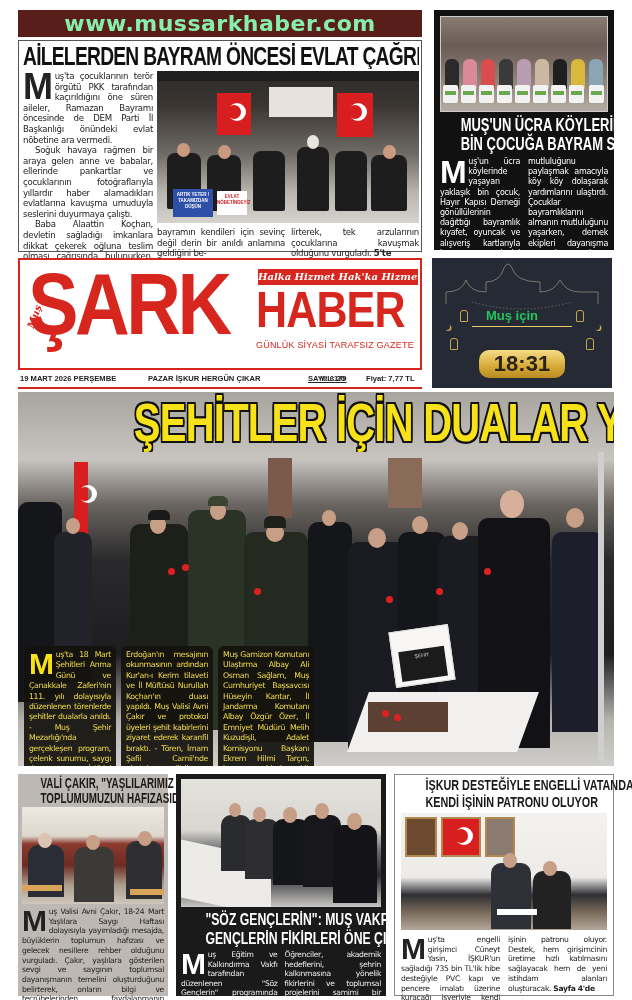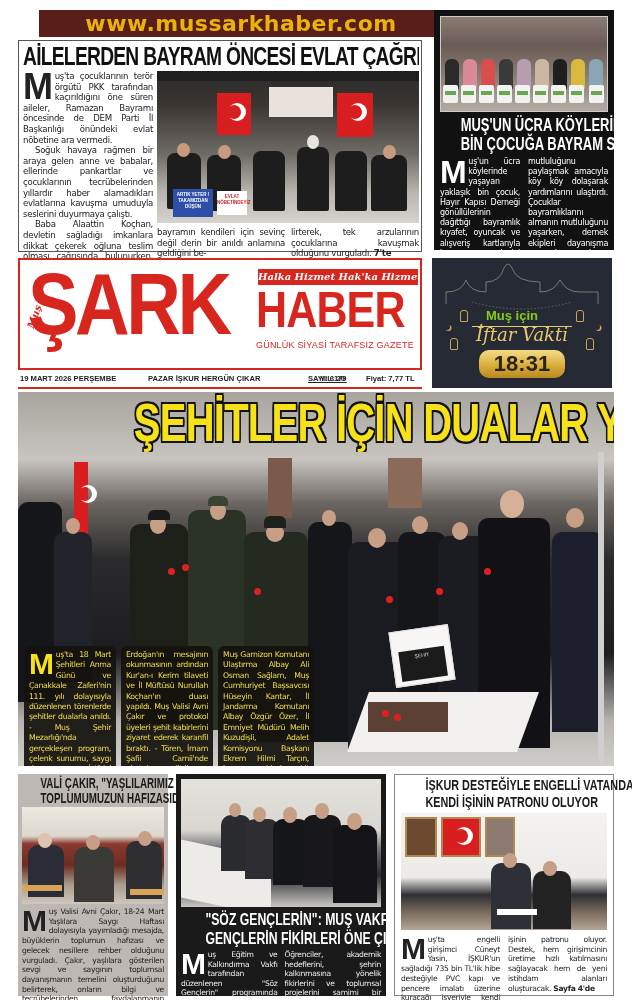--- a/index.html
+++ b/index.html
@@ -3,21 +3,21 @@
 <meta charset="utf-8">
 <style>
   * { box-sizing: border-box; margin: 0; padding: 0; }
   html, body { width: 632px; height: 1000px; background: #ffffff; overflow: hidden; }
   body { position: relative; font-family: "Liberation Sans", sans-serif; color: #111; }
 
   .abs { position: absolute; }
   .cond { font-family: "Liberation Sans", sans-serif; font-weight: bold; transform-origin: left top; display: inline-block; white-space: nowrap; }
 
   
-  #url-bar { left: 18px; top: 10px; width: 404px; height: 27px; background: #5a1e1a; color: #eab308; text-align: center; font-family: "DejaVu Sans", sans-serif; font-weight: bold; font-size: 22px; line-height: 27px; letter-spacing: 0.5px; margin-left: 21px; }
+  #url-bar { left: 18px; top: 10px; width: 404px; height: 27px; background: #5a1e1a; color: #86efac; text-align: center; font-family: "DejaVu Sans", sans-serif; font-weight: bold; font-size: 22px; line-height: 27px; letter-spacing: 0.5px; }
 
   
   #story1 { left: 18px; top: 40px; width: 404px; height: 212px; border: 1px solid #555; background: #fff; }
   #story1 .headline { position: absolute; left: 4px; top: 0px; height: 28px; width: 396px; overflow: hidden; }
   #story1 .headline span { font-size: 26px; letter-spacing: -1px; transform: scaleX(0.74); color: #111; font-weight: bold; }
   .body-text { font-size: 8.6px; line-height: 10.6px; color: #222; text-align: justify; font-family: "DejaVu Sans", sans-serif; letter-spacing: -0.3px; }
   .body-text p { text-indent: 12px; }
   .body-text p.first { text-indent: 0; }
   .dropcap { float: left; font-size: 36px; line-height: 30px; font-weight: bold; margin-right: 2px; margin-top: 1px; font-family: "Liberation Sans", sans-serif; }
   .photo { position: absolute; overflow: hidden; }
@@ -49,21 +49,21 @@
   .slogan { position:absolute; left: 238px; top: 9px; width: 160px; height: 16px; background: #d7261e; color:#fff; font-family: "DejaVu Serif", serif; font-style: italic; font-weight:bold; font-size: 10px; line-height: 16px; text-align:center; white-space:nowrap; overflow:hidden; }
   .logo-haber { position:absolute; left: 236px; top: 24px; color:#d7261e; font-weight:bold; font-size: 50px; line-height: 52px; transform: scaleX(0.86); transform-origin: left top; letter-spacing: -1px; }
   .tagline { position:absolute; left: 236px; top: 80px; color:#d7261e; font-size: 9px; white-space:nowrap; letter-spacing: 0.2px; }
   .infobar { position:absolute; left: 18px; top: 372px; width: 404px; height: 14px; font-size: 7.6px; font-weight:bold; color:#222; }
   .infobar span { position:absolute; top: 2px; white-space: nowrap; }
   .red-rule { position:absolute; left: 18px; top: 387px; width: 404px; height: 2px; background:#d7261e; }
 
   
   #iftar { left: 432px; top: 258px; width: 180px; height: 130px; background: #262a35; }
   .iftar-arch { position:absolute; left: 10px; top: 4px; width: 160px; height: 60px; }
-  .iftar-title { position:absolute; left:0; width:160px; top: 50px; text-align:center; color: #84cc16; font-size: 13px; font-weight:bold; }
+  .iftar-title { position:absolute; left:0; width:160px; top: 50px; text-align:center; color: #22c55e; font-size: 13px; font-weight:bold; }
   .iftar-script { position:absolute; left:0; width:180px; top: 66px; text-align:center; color:#e8c86b; font-family: "DejaVu Serif", serif; font-style: italic; font-size: 18px; }
   .iftar-line { position:absolute; left: 40px; width: 100px; top: 68px; height:1px; background:#e8c86b; }
   .iftar-time-bg { position:absolute; left: 47px; top: 92px; width: 86px; height: 28px; background: linear-gradient(180deg,#f6dc86 0%,#d6a936 60%,#b88a22 100%); border-radius: 10px; }
   .iftar-time { position:absolute; left: 47px; top: 92px; width: 86px; height: 28px; text-align:center; font-size: 22px; line-height: 28px; font-weight:bold; color:#2a2418; }
   .lantern { position:absolute; width: 8px; height: 12px; border: 1.5px solid #c9a84d; border-radius: 3px 3px 1px 1px; }
   .crescent { position:absolute; width:6px; height:6px; border-radius:50%; box-shadow: 1.5px 1px 0 0 #c9a84d; }
 
   
   #main-story { left: 18px; top: 392px; width: 596px; height: 374px; overflow: hidden; }
   .ph-main { position:absolute; left:0; top:0; width:100%; height:100%; background: linear-gradient(180deg,#a8a59f 0%,#c8c4bf 18%,#6a6560 30%,#2a2a2c 45%,#1d1d20 70%,#b8b5b0 88%,#d0ceca 100%); }
@@ -110,21 +110,21 @@
 <body>
 
 <div id="url-bar" class="abs">www.mussarkhaber.com</div>
 
 <div id="story1" class="abs">
   <div class="headline">
     <span class="cond">AİLELERDEN BAYRAM ÖNCESİ EVLAT ÇAĞRISI</span>
   </div>
   <div class="body-text abs" style="left:4px; top:30px; width:130px;">
     <p class="first"><span class="dropcap">M</span><span>uş'ta çocuklarının terör örgütü PKK tarafından kaçırıldığını öne süren aileler, Ramazan Bayramı öncesinde de DEM Parti İl Başkanlığı önündeki evlat nöbetine ara vermedi.</span></p>
-    <p>Soğuk havaya rağmen bir araya gelen anne ve babalar, ellerinde pankartlar ve çocuklarının tecrübelerinden yıllardır haber alamadıkları evlatlarına kavuşma umuduyla seslerini duyurmaya çalıştı.</p>
+    <p>Soğuk havaya rağmen bir araya gelen anne ve babalar, ellerinde pankartlar ve çocuklarının fotoğraflarıyla yıllardır haber alamadıkları evlatlarına kavuşma umuduyla seslerini duyurmaya çalıştı.</p>
     <p>Baba Alaattin Koçhan, devletin sağladığı imkanlara dikkat çekerek oğluna teslim olması çağrısında bulunurken, evlat hasretinin özellikle bayram dönemlerinde daha ağır hissedildiğini ifade etti.</p>
     <p>Eyleme katılan diğer aileler de,</p>
   </div>
   <div class="photo ph-tent" style="left:138px; top:30px; width:262px; height:152px;">
     <div class="tent-roof"></div>
     <div class="flag" style="left:60px; top:22px; width:34px; height:42px;"></div>
     <div class="flag" style="left:180px; top:22px; width:36px; height:44px;"></div>
     <div style="position:absolute; left:112px; top:16px; width:64px; height:30px; background:#e9e2dc;"></div>
     <div class="person" style="left:10px; top:82px; width:34px; height:56px;"></div>
     <div class="head" style="left:20px; top:72px; width:13px; height:14px;"></div>
@@ -135,21 +135,21 @@
     <div class="head" style="left:150px; top:64px; width:12px; height:14px; background:#e8e4e0;"></div>
     <div class="person" style="left:178px; top:80px; width:32px; height:60px;"></div>
     <div class="person" style="left:214px; top:84px; width:36px; height:56px;"></div>
     <div class="head" style="left:226px; top:74px; width:13px; height:14px;"></div>
     <div class="sign" style="left:16px; top:118px; width:40px; height:28px; background:#2e4fa8; color:#fff;">ARTIK YETER ! TAKAMIZDAN DÜŞÜN</div>
     <div class="sign" style="left:60px; top:120px; width:30px; height:24px; background:#fff; color:#c22;">EVLAT NÖBETİNDEYİZ</div>
   </div>
   <div class="body-text abs" style="left:138px; top:186px; width:128px;">bayramın kendileri için sevinç değil derin bir anıldı anlamına geldiğini be-</div>
   <div class="body-text abs" style="left:272px; top:186px; width:128px;">
     <span>lirterek, tek arzularının çocuklarına kavuşmak olduğunu vurguladı.</span>
-    <b>7'te</b>
+    <b>5'te</b>
   </div>
 </div>
 
 <div id="story2" class="abs">
   <div class="photo ph-kids">
     <div class="kid" style="left:4px; background:#2a2a2a;"></div>
     <div class="kid" style="left:22px; background:#d98a96;"></div>
     <div class="kid" style="left:40px; background:#d94d4d;"></div>
     <div class="kid" style="left:58px; background:#3a3a3a;"></div>
     <div class="kid" style="left:76px; background:#b89cb0;"></div>
@@ -199,21 +199,20 @@
     <path d="M30 40 Q80 54 130 40" fill="none" stroke="#8f8a7a" stroke-width="0.6" stroke-dasharray="1.5 2"></path>
   </svg>
   <div class="lantern" style="left:28px; top:52px;"></div>
   <div class="lantern" style="left:144px; top:52px;"></div>
   <div class="lantern" style="left:18px; top:80px;"></div>
   <div class="lantern" style="left:154px; top:80px;"></div>
   <div class="crescent" style="left:12px; top:66px;"></div>
   <div class="crescent" style="left:162px; top:66px;"></div>
   <div class="iftar-title">Muş için</div>
   <div class="iftar-line"></div>
-  <div class="iftar-script">İftar Vakti</div>
   <div class="iftar-time-bg"></div>
   <div class="iftar-time">18:31</div>
 </div>
 
 <div id="main-story" class="abs">
   <div class="ph-main">
     <div class="flag" style="left:56px; top:70px; width:14px; height:90px; background:#d81e1e;"></div>
     <div style="position:absolute; left:250px; top:66px; width:24px; height:60px; background:#7b5a4b;"></div>
     <div style="position:absolute; left:370px; top:66px; width:34px; height:50px; background:#8a6a58;"></div>
     <div class="suit" style="left:0px; top:110px; width:44px; height:200px;"></div>

